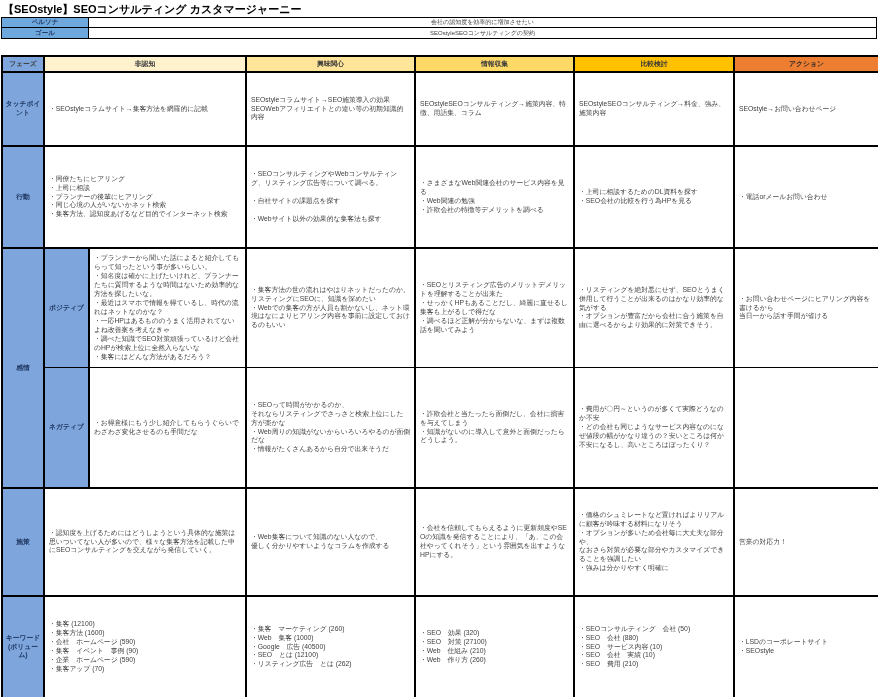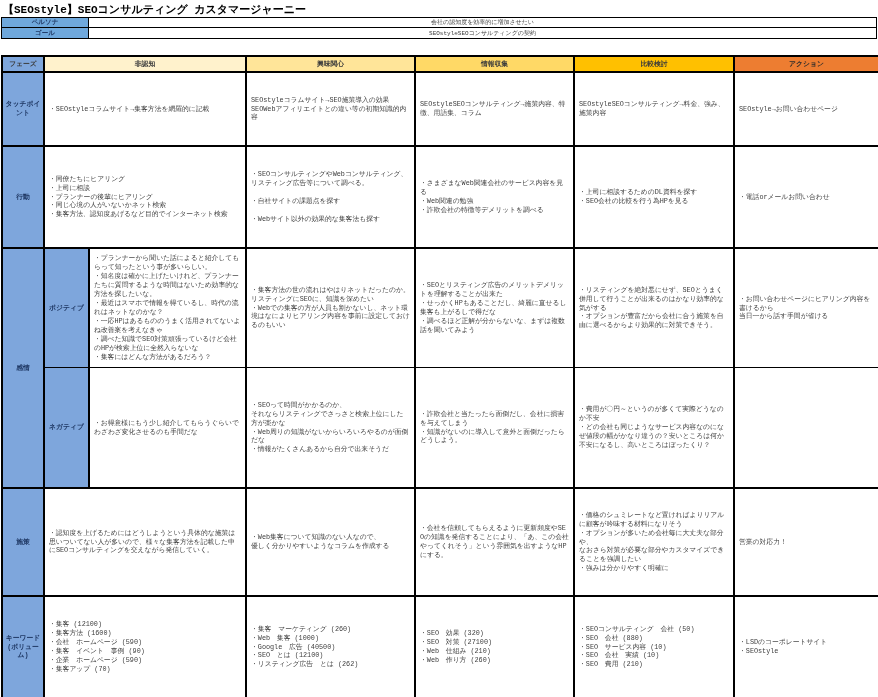--- a/index.html
+++ b/index.html
@@ -1,18 +1,18 @@
 <!DOCTYPE html>
 <html><head>
 <meta charset="utf-8">
 <style>
   html,body{margin:0;padding:0;background:#fff;}
   .screen{
     position:relative;width:878px;height:697px;background:#fff;
-    font-family:Liberation Mono, monospace;color:#404040;overflow:hidden;
+    font-family:Liberation Sans, sans-serif;color:#404040;overflow:hidden;
   }
   .title{
     position:absolute;top:2px;left:3px;font-size:11px;font-weight:bold;color:#000;
     white-space:nowrap;
   }
   
   .pg-table{
     position:absolute;top:17px;left:1px;width:874px;
     display:grid;grid-template-columns:87px auto;grid-template-rows:10px 10px;
     border:1px solid #000;

